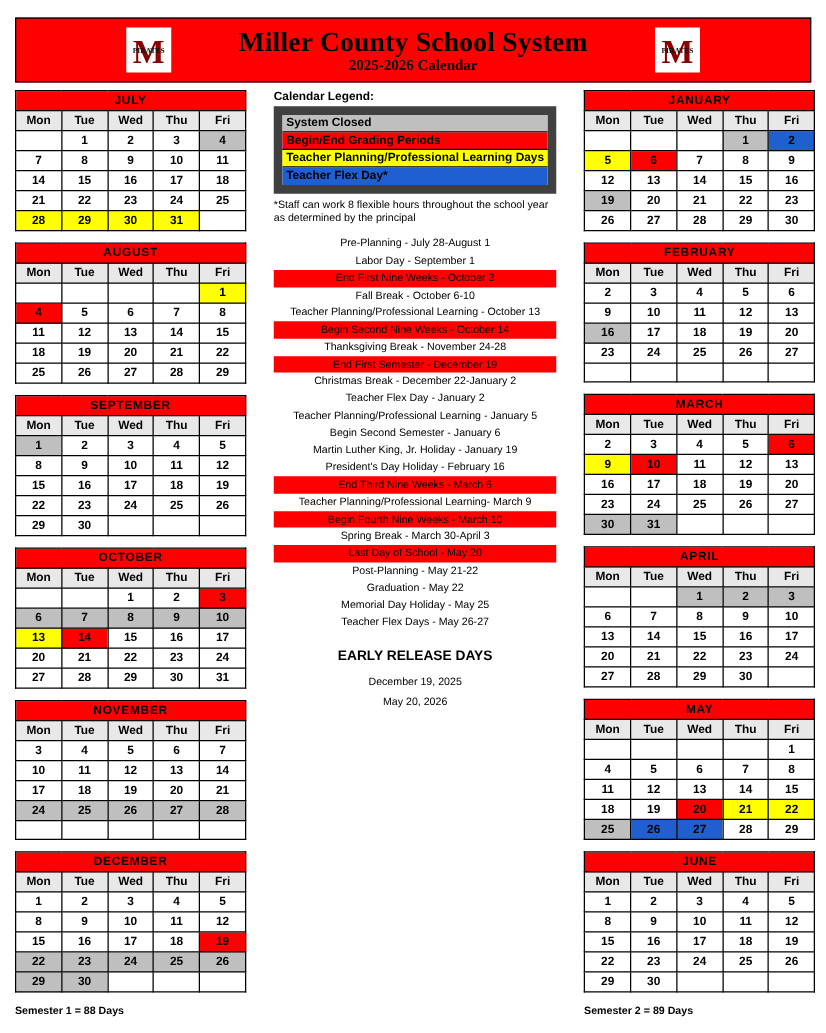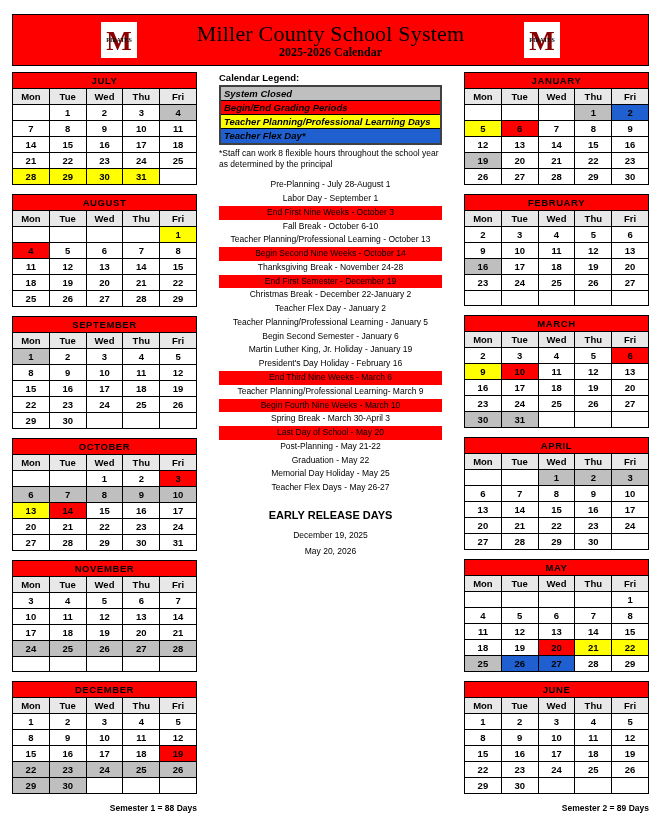--- a/index.html
+++ b/index.html
@@ -29,21 +29,21 @@
     justify-content: center;
     position: relative;
     margin-bottom: 6px;
   }
   .header-titles {
     text-align: center;
     line-height: 1.05;
   }
   .title-main {
     font-family: "Liberation Serif", serif;
-    font-weight: normal;
+    font-weight: bold;
     font-size: 22px;
     color: #000000;
     letter-spacing: 0.2px;
     white-space: nowrap;
   }
   .title-sub {
     font-family: "Liberation Serif", serif;
     font-weight: bold;
     font-size: 12px;
     color: #000000;
@@ -106,35 +106,35 @@
     font-size: 9px;
   }
   td.d { background: #ffffff; }
   td.d.empty { background: #ffffff; }
   td.d.gray   { background: #bfbfbf; }
   td.d.red    { background: #ff0000; }
   td.d.yellow { background: #ffff00; }
   td.d.blue   { background: #1f5fd0; color: #000000; }
 
   .semester-note {
-    text-align: right;
+    text-align: left;
     font-size: 8.5px;
     font-weight: bold;
     color: #000000;
     margin-top: 3px;
   }
 
   
   .legend-title {
     font-size: 9.5px;
     font-weight: bold;
     color: #000000;
     margin-bottom: 2px;
   }
-  .legend-box { border: 2px solid #404040; font-style: italic; }
+  .legend-box { border: 7px solid #404040; }
   .legend-row {
     font-size: 9.5px;
     font-weight: bold;
     color: #000000;
     padding: 1px 3px;
     height: 14px;
     line-height: 12px;
     border-bottom: 1px solid #000000;
     white-space: nowrap;
     overflow: hidden;

